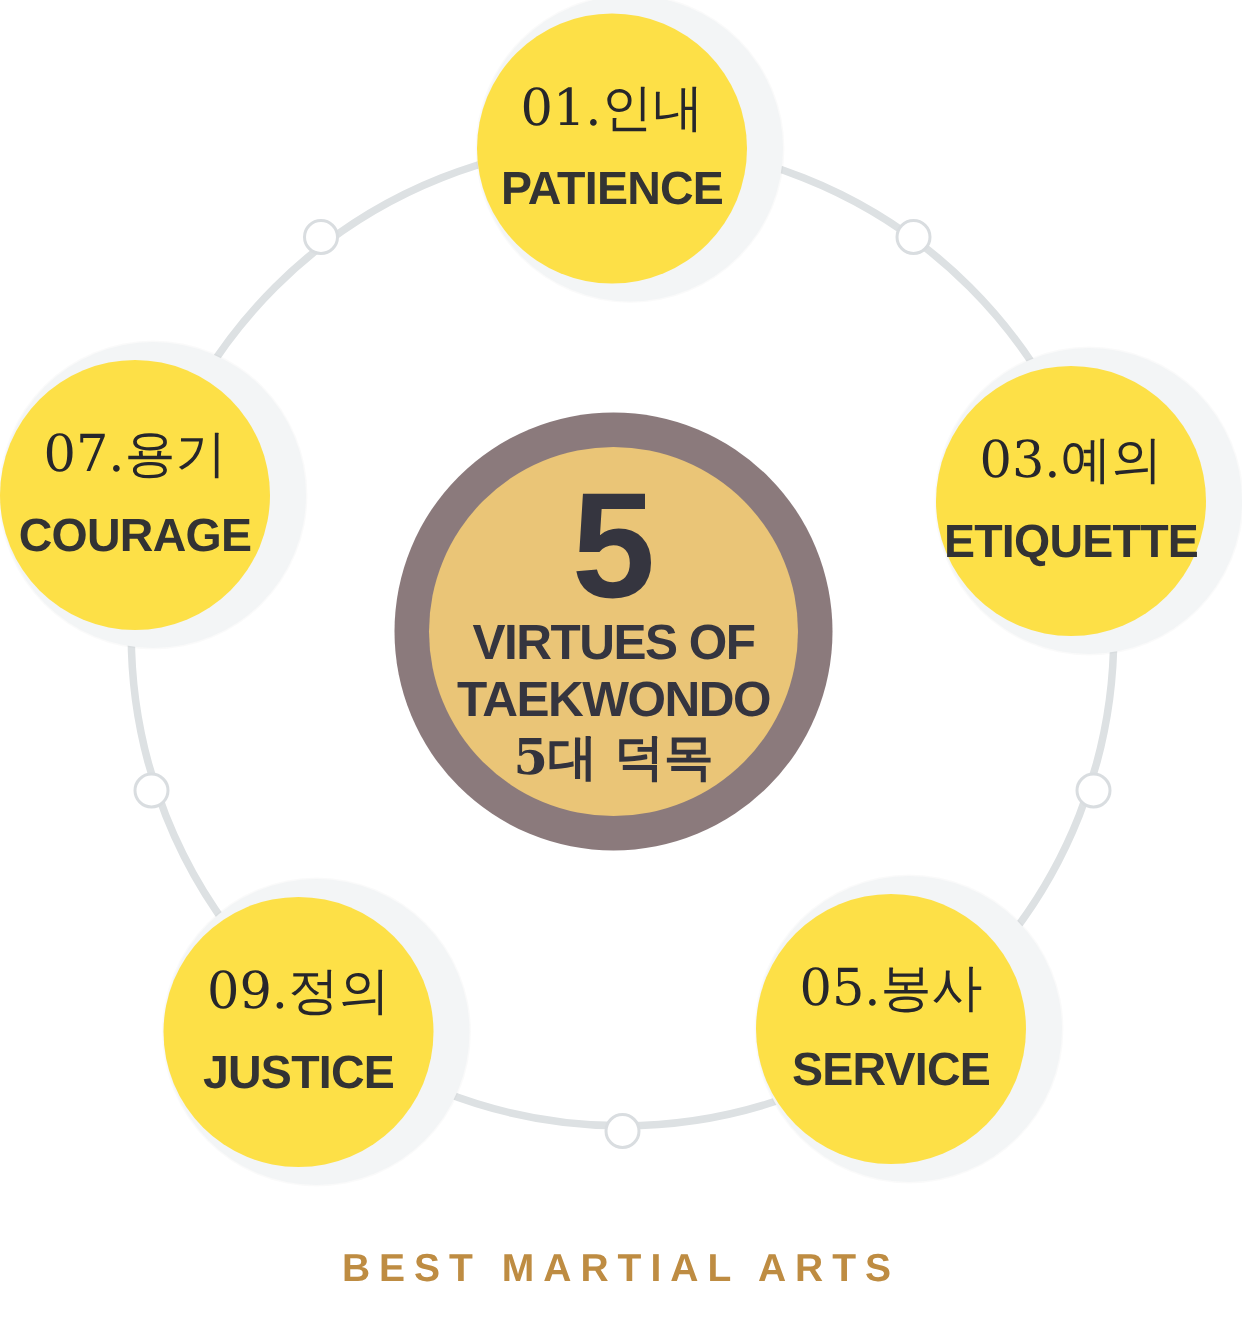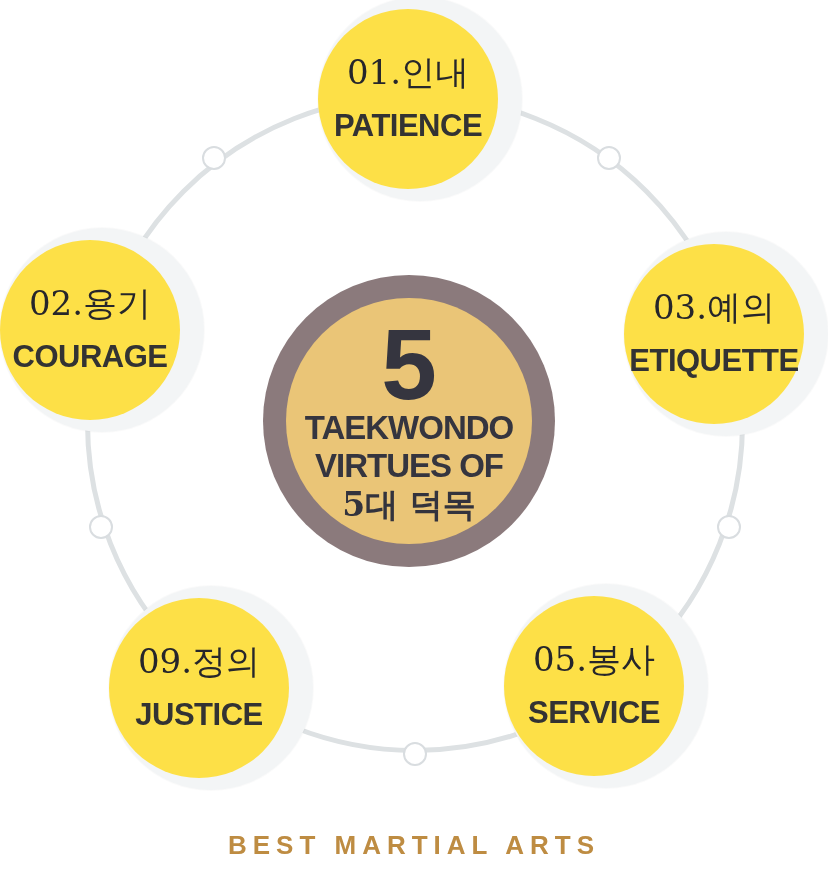--- a/index.html
+++ b/index.html
@@ -181,21 +181,21 @@
 
   <div class="virtue virtue-patience">
     <div class="virtue-inner">
       <div class="virtue-kr">01.인내</div>
       <div class="virtue-en">PATIENCE</div>
     </div>
   </div>
 
   <div class="virtue virtue-courage">
     <div class="virtue-inner">
-      <div class="virtue-kr">02.용기</div>
+      <div class="virtue-kr">07.용기</div>
       <div class="virtue-en">COURAGE</div>
     </div>
   </div>
 
   <div class="virtue virtue-etiquette">
     <div class="virtue-inner">
       <div class="virtue-kr">03.예의</div>
       <div class="virtue-en">ETIQUETTE</div>
     </div>
   </div>
@@ -210,22 +210,22 @@
   <div class="virtue virtue-service">
     <div class="virtue-inner">
       <div class="virtue-kr">05.봉사</div>
       <div class="virtue-en">SERVICE</div>
     </div>
   </div>
 
   <div class="hub">
     <div class="hub-inner">
       <div class="hub-number">5</div>
+      <div class="hub-title">VIRTUES OF</div>
       <div class="hub-title">TAEKWONDO</div>
-      <div class="hub-title">VIRTUES OF</div>
       <div class="hub-subtitle">5대 덕목</div>
     </div>
   </div>
 
   <div class="footer">
     <div class="footer-tagline">BEST MARTIAL ARTS</div>
   </div>
 
 </div>
 

